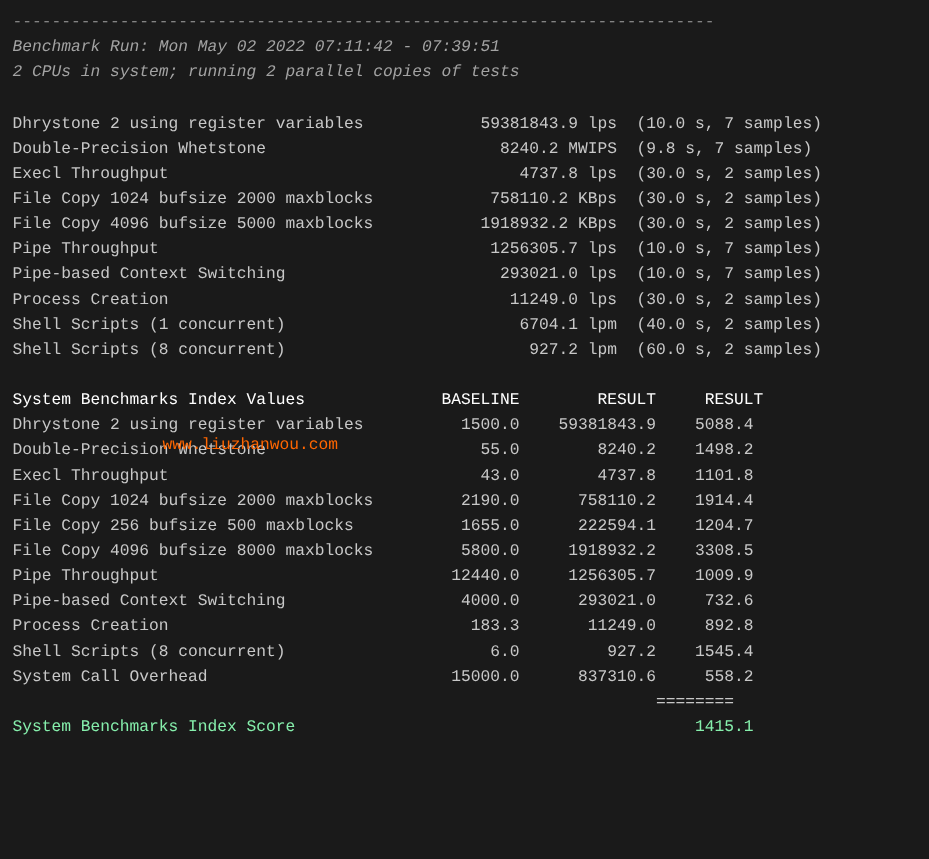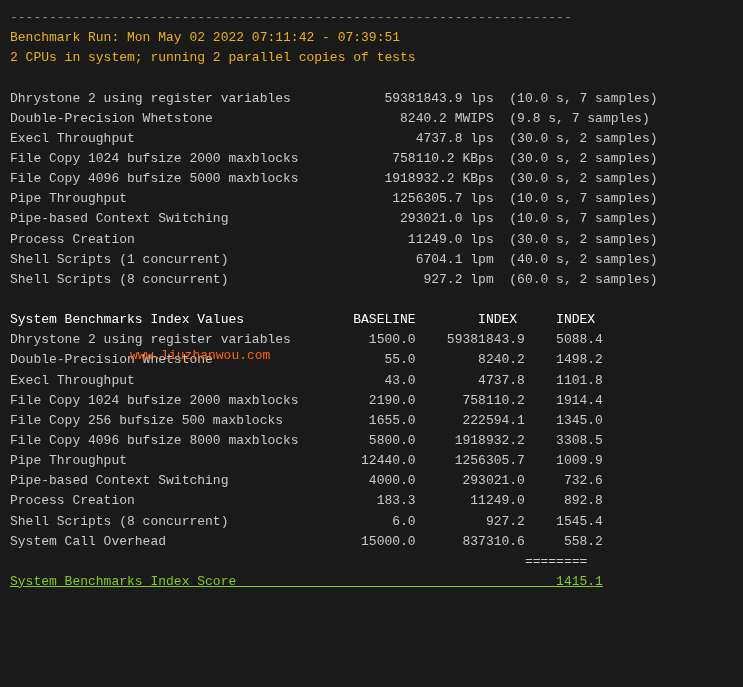--- a/index.html
+++ b/index.html
@@ -15,26 +15,26 @@
     }
     .terminal {
       width: 100%;
     }
     .line {
       white-space: pre;
       line-height: 1.55;
       display: block;
     }
     .separator { color: #888; }
-    .header { color: #eab308; }
+    .header { color: #a3a3a3; font-style: italic; }
     .benchmark-label { color: #c8c8c8; }
     .col-headers { color: #ffffff; }
     .equals-line { color: #c8c8c8; }
     .empty { height: 1.55em; display: block; }
-    .score-line { color: #84cc16; text-decoration: underline; }
+    .score-line { color: #86efac; }
   </style>
 </head>
 <body>
 
 <div class="terminal">
   <span class="line separator">------------------------------------------------------------------------</span>
   <span class="line header">Benchmark Run: Mon May 02 2022 07:11:42 - 07:39:51</span>
   <span class="line header">2 CPUs in system; running 2 parallel copies of tests</span>
   <span class="empty"></span>
 
@@ -47,26 +47,26 @@
       <span class="line benchmark-label">Pipe Throughput                                  1256305.7 lps  (10.0 s, 7 samples)</span>
       <span class="line benchmark-label">Pipe-based Context Switching                      293021.0 lps  (10.0 s, 7 samples)</span>
       <span class="line benchmark-label">Process Creation                                   11249.0 lps  (30.0 s, 2 samples)</span>
       <span class="line benchmark-label">Shell Scripts (1 concurrent)                        6704.1 lpm  (40.0 s, 2 samples)</span>
       <span class="line benchmark-label">Shell Scripts (8 concurrent)                         927.2 lpm  (60.0 s, 2 samples)</span>
     </div>
 
   <span class="empty"></span>
 
   <div id="index-section">
-      <span class="line col-headers">System Benchmarks Index Values              BASELINE        INDEX     INDEX</span>
+      <span class="line col-headers">System Benchmarks Index Values              BASELINE        RESULT     RESULT</span>
       <span class="line benchmark-label" style="position: relative;">Dhrystone 2 using register variables          1500.0    59381843.9    5088.4<span style="position: absolute; left: 120px; top: 16px; color: rgb(255, 102, 0); font-weight: normal; font-size: 13px; pointer-events: none; z-index: 10;">www.liuzhanwou.com</span></span>
       <span class="line benchmark-label">Double-Precision Whetstone                      55.0        8240.2    1498.2</span>
       <span class="line benchmark-label">Execl Throughput                                43.0        4737.8    1101.8</span>
       <span class="line benchmark-label">File Copy 1024 bufsize 2000 maxblocks         2190.0      758110.2    1914.4</span>
-      <span class="line benchmark-label">File Copy 256 bufsize 500 maxblocks           1655.0      222594.1    1345.0</span>
+      <span class="line benchmark-label">File Copy 256 bufsize 500 maxblocks           1655.0      222594.1    1204.7</span>
       <span class="line benchmark-label">File Copy 4096 bufsize 8000 maxblocks         5800.0     1918932.2    3308.5</span>
       <span class="line benchmark-label">Pipe Throughput                              12440.0     1256305.7    1009.9</span>
       <span class="line benchmark-label">Pipe-based Context Switching                  4000.0      293021.0     732.6</span>
       <span class="line benchmark-label">Process Creation                               183.3       11249.0     892.8</span>
       <span class="line benchmark-label">Shell Scripts (8 concurrent)                     6.0         927.2    1545.4</span>
       <span class="line benchmark-label">System Call Overhead                         15000.0      837310.6     558.2</span>
       <span class="line equals-line">                                                                  ========</span>
       <span class="line score-line">System Benchmarks Index Score                                         1415.1</span>
     </div>
 

